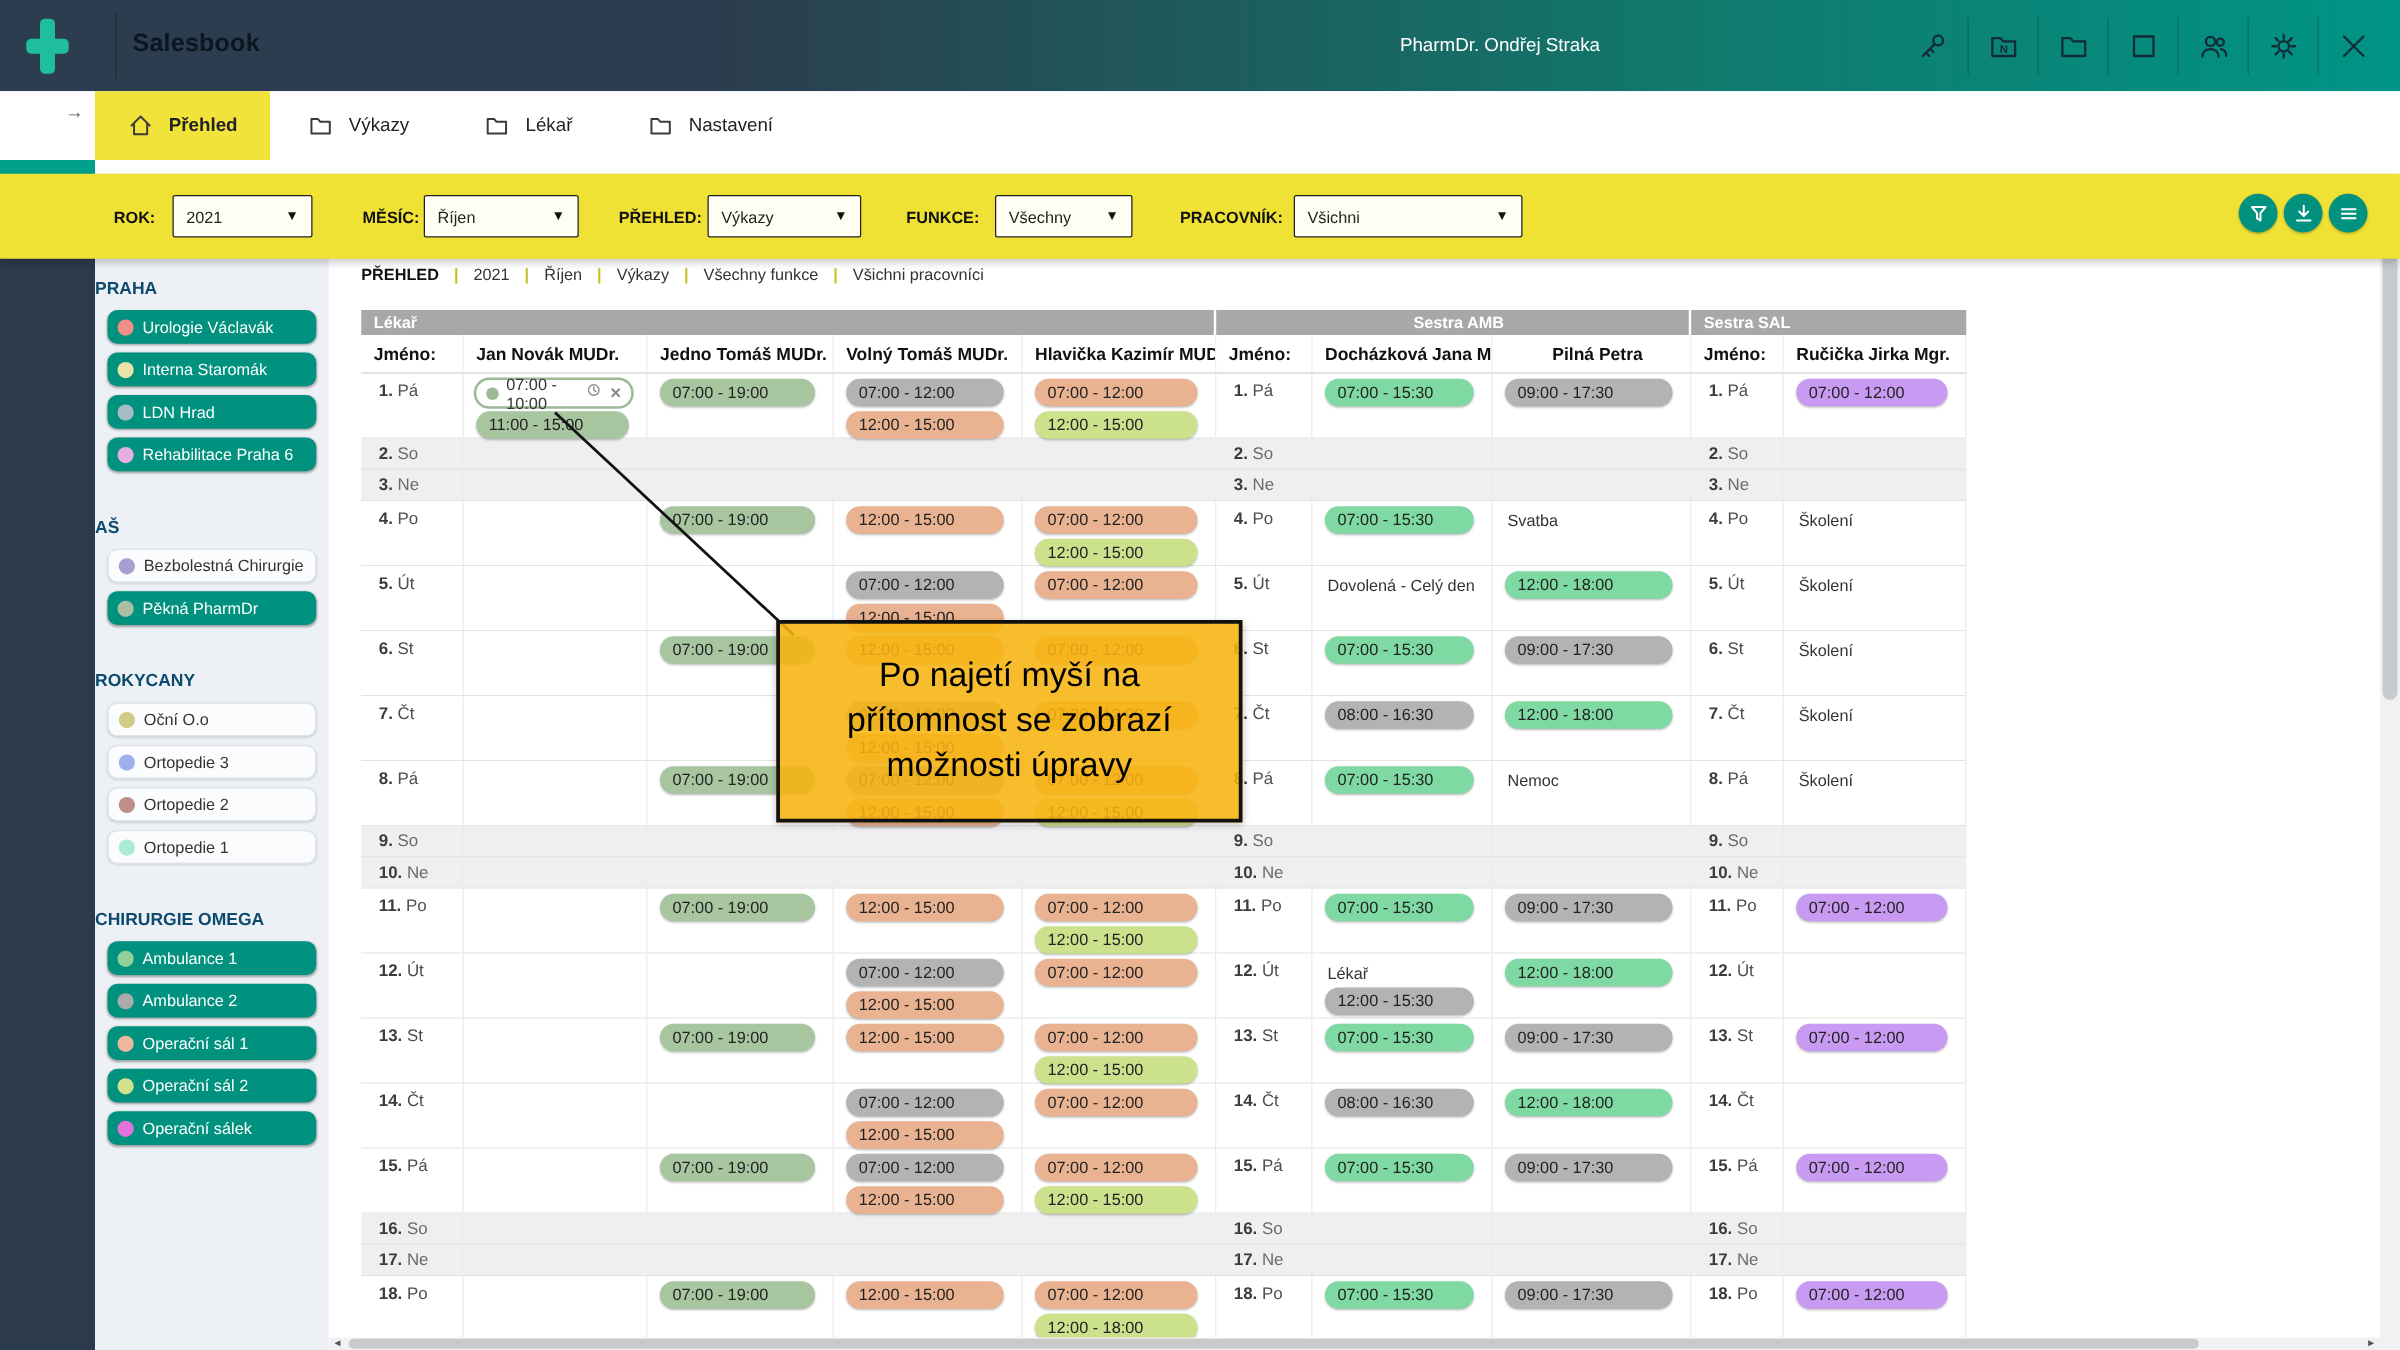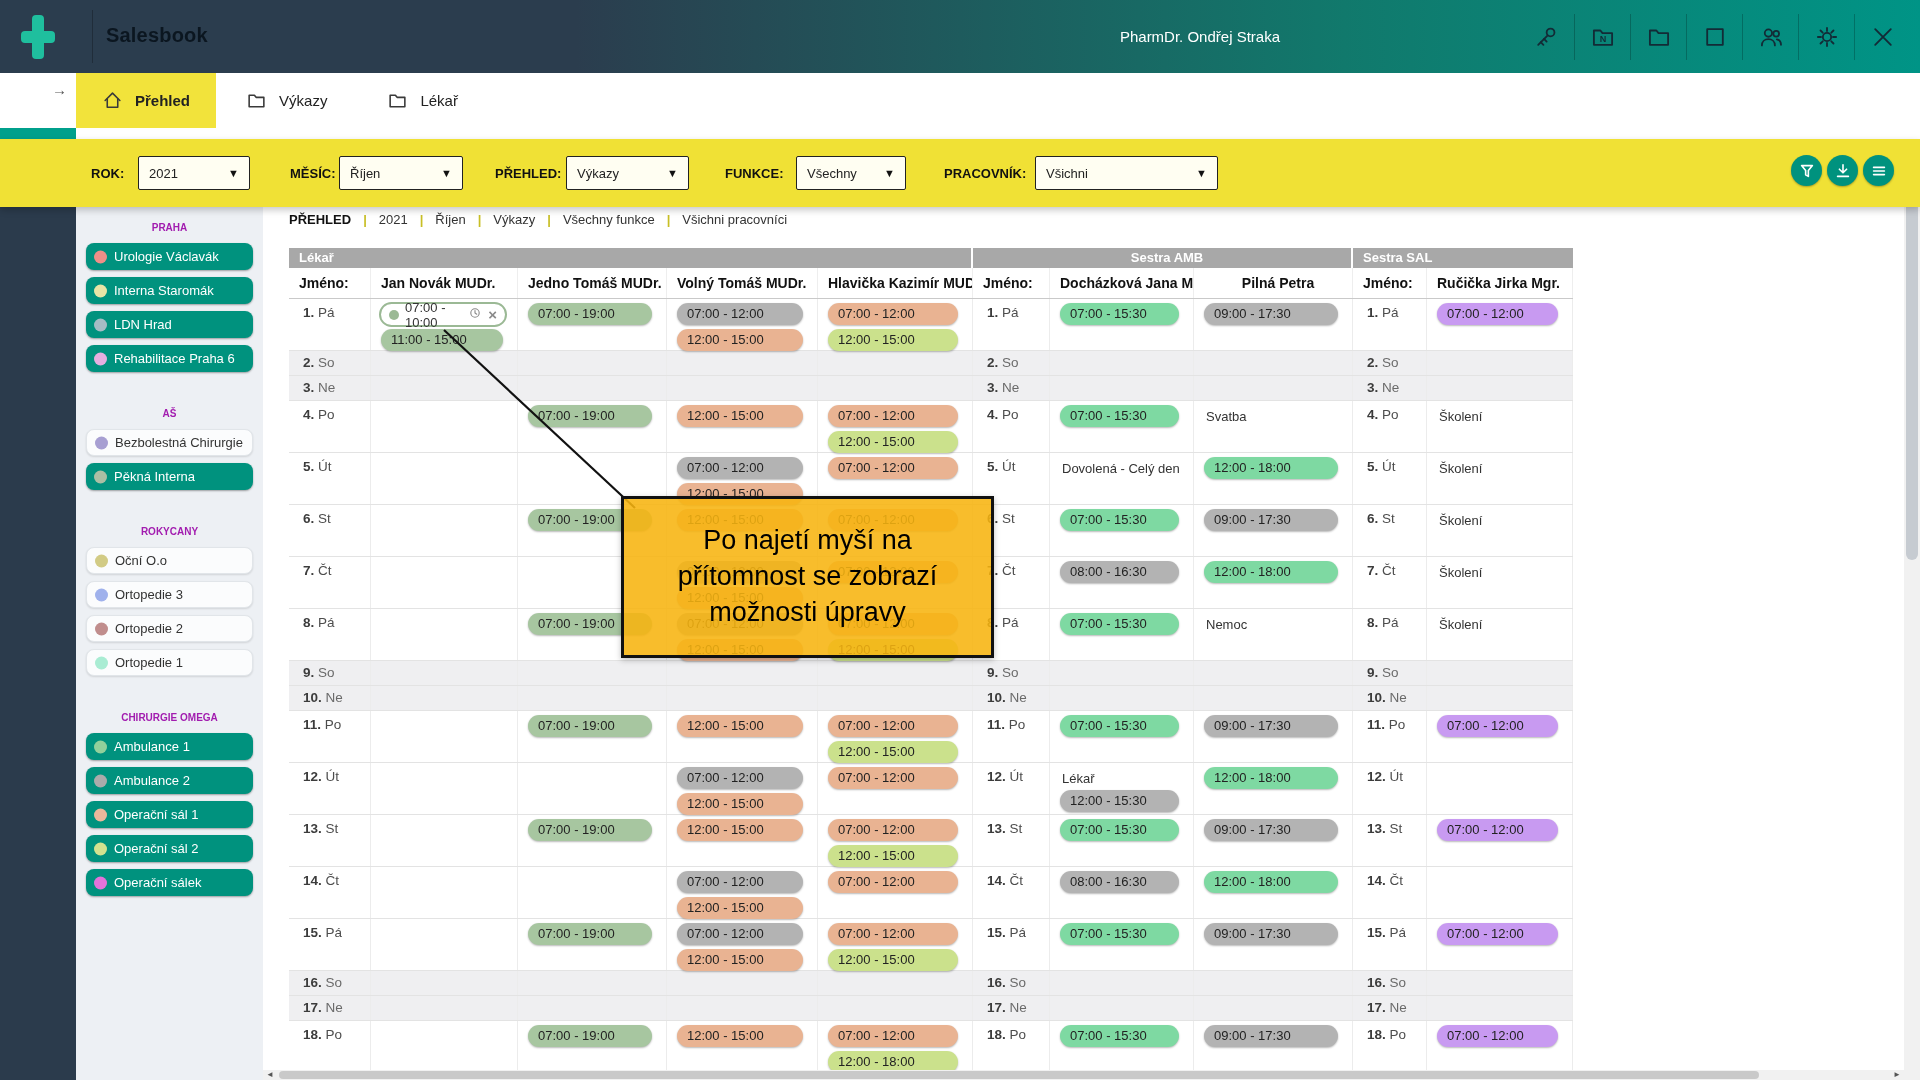--- a/index.html
+++ b/index.html
@@ -36,21 +36,21 @@
   .flt-select { position:absolute; top:17px; height:34px; background:#fffef2; border:1px solid #222; border-radius:2px;
     font-size:13px; color:#222; display:flex; align-items:center; padding:0 10px; justify-content:space-between; cursor:pointer; }
   .flt-select .chev { font-size:11px; color:#111; margin-left:8px; }
   .flt-btn { position:absolute; top:16px; width:31px; height:31px; border-radius:50%; background:#00927e; display:flex; align-items:center; justify-content:center; cursor:pointer; box-shadow:0 1px 2px rgba(0,0,0,.3); }
   .flt-btn svg { stroke:#fff; }
 
   
   .rail-check { left:0; top:128px; width:76px; height:68px; background:#00a08c; display:flex; align-items:center; justify-content:center; cursor:pointer; }
   .rail { left:0; top:196px; width:76px; height:884px; background:#2b3b4c; }
   .sidebar { left:76px; top:196px; width:187px; height:884px; background:#edf0f4; overflow:hidden; }
-  .sb-title { text-align:center; font-size:10px; font-weight:bold; color:#a21caf; margin-top:36px; margin-bottom:10px; }
+  .sb-title { text-align:left; font-size:14px; font-weight:bold; color:#0c4a6e; margin-top:36px; margin-bottom:10px; }
   .sidebar > .sb-section:first-child .sb-title { margin-top:26px; }
   .sb-item { position:relative; height:27px; margin:0 10px 7px 10px; border-radius:8px; display:flex; align-items:center; padding-left:28px; font-size:13px; cursor:pointer; }
   .sb-item.sel { background:#00927e; color:#fff; box-shadow:0 1px 2px rgba(0,0,0,.35); }
   .sb-item.unsel { background:#fbfcfd; color:#333; border:1px solid #e1e5e9; box-shadow:0 1px 2px rgba(0,0,0,.12); }
   .sb-dot { position:absolute; left:8px; top:50%; transform:translateY(-50%); width:13px; height:13px; border-radius:50%; }
 
   
   .main { left:263px; top:196px; width:1641px; height:884px; background:#fff; overflow:hidden; }
   .breadcrumb { position:absolute; left:26px; top:16px; font-size:13px; color:#333; display:flex; align-items:center; }
   .bc-first { font-weight:bold; color:#111; }
@@ -165,20 +165,26 @@
           <path d="M3 5 h5 l1.6 2 H17 v9 H3 z"></path>
         </svg>
         <span>Výkazy</span>
       </div>
       <div class="tab">
         <svg width="21" height="21" viewBox="0 0 20 20" fill="none" stroke="#3a3a3a" stroke-width="1.5" stroke-linecap="round" stroke-linejoin="round">
           <path d="M3 5 h5 l1.6 2 H17 v9 H3 z"></path>
         </svg>
         <span>Lékař</span>
       </div>
+      <div class="tab">
+        <svg width="21" height="21" viewBox="0 0 20 20" fill="none" stroke="#3a3a3a" stroke-width="1.5" stroke-linecap="round" stroke-linejoin="round">
+          <path d="M3 5 h5 l1.6 2 H17 v9 H3 z"></path>
+        </svg>
+        <span>Nastavení</span>
+      </div>
     </div>
 </div>
 
 <div class="abs filterbar" id="filterBar">
     <div class="flt-label" style="left: 91px;">ROK:</div>
     <div class="flt-select" style="left: 138px; width: 112px;">
       <span>2021</span>
       <span class="chev">▼</span>
     </div>
     <div class="flt-label" style="left: 290px;">MĚSÍC:</div>
@@ -249,21 +255,21 @@
       </div>
     </div>
     <div class="sb-section">
       <div class="sb-title">AŠ</div>
       <div class="sb-item unsel">
         <span class="sb-dot" style="background: rgb(167, 159, 210);"></span>
         <span>Bezbolestná Chirurgie</span>
       </div>
       <div class="sb-item sel">
         <span class="sb-dot" style="background: rgb(171, 191, 164);"></span>
-        <span>Pěkná Interna</span>
+        <span>Pěkná PharmDr</span>
       </div>
     </div>
     <div class="sb-section">
       <div class="sb-title">ROKYCANY</div>
       <div class="sb-item unsel">
         <span class="sb-dot" style="background: rgb(210, 203, 133);"></span>
         <span>Oční O.o</span>
       </div>
       <div class="sb-item unsel">
         <span class="sb-dot" style="background: rgb(159, 177, 236);"></span>

